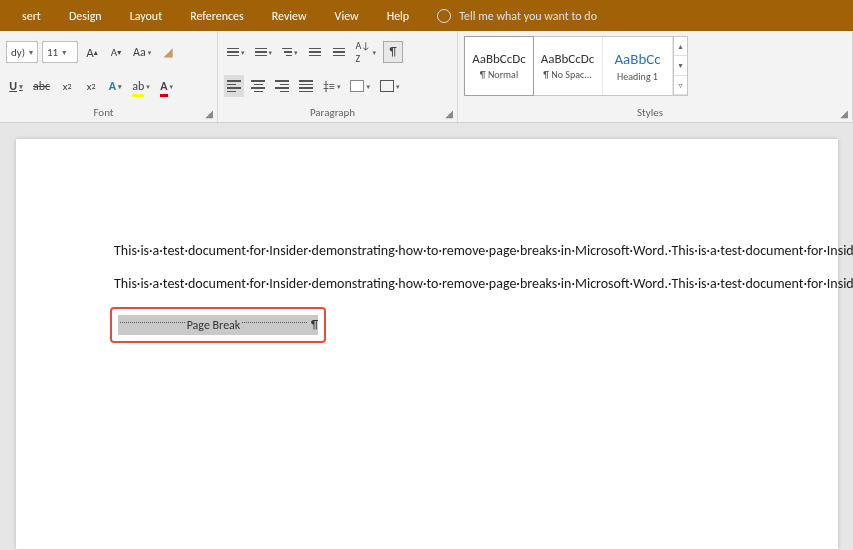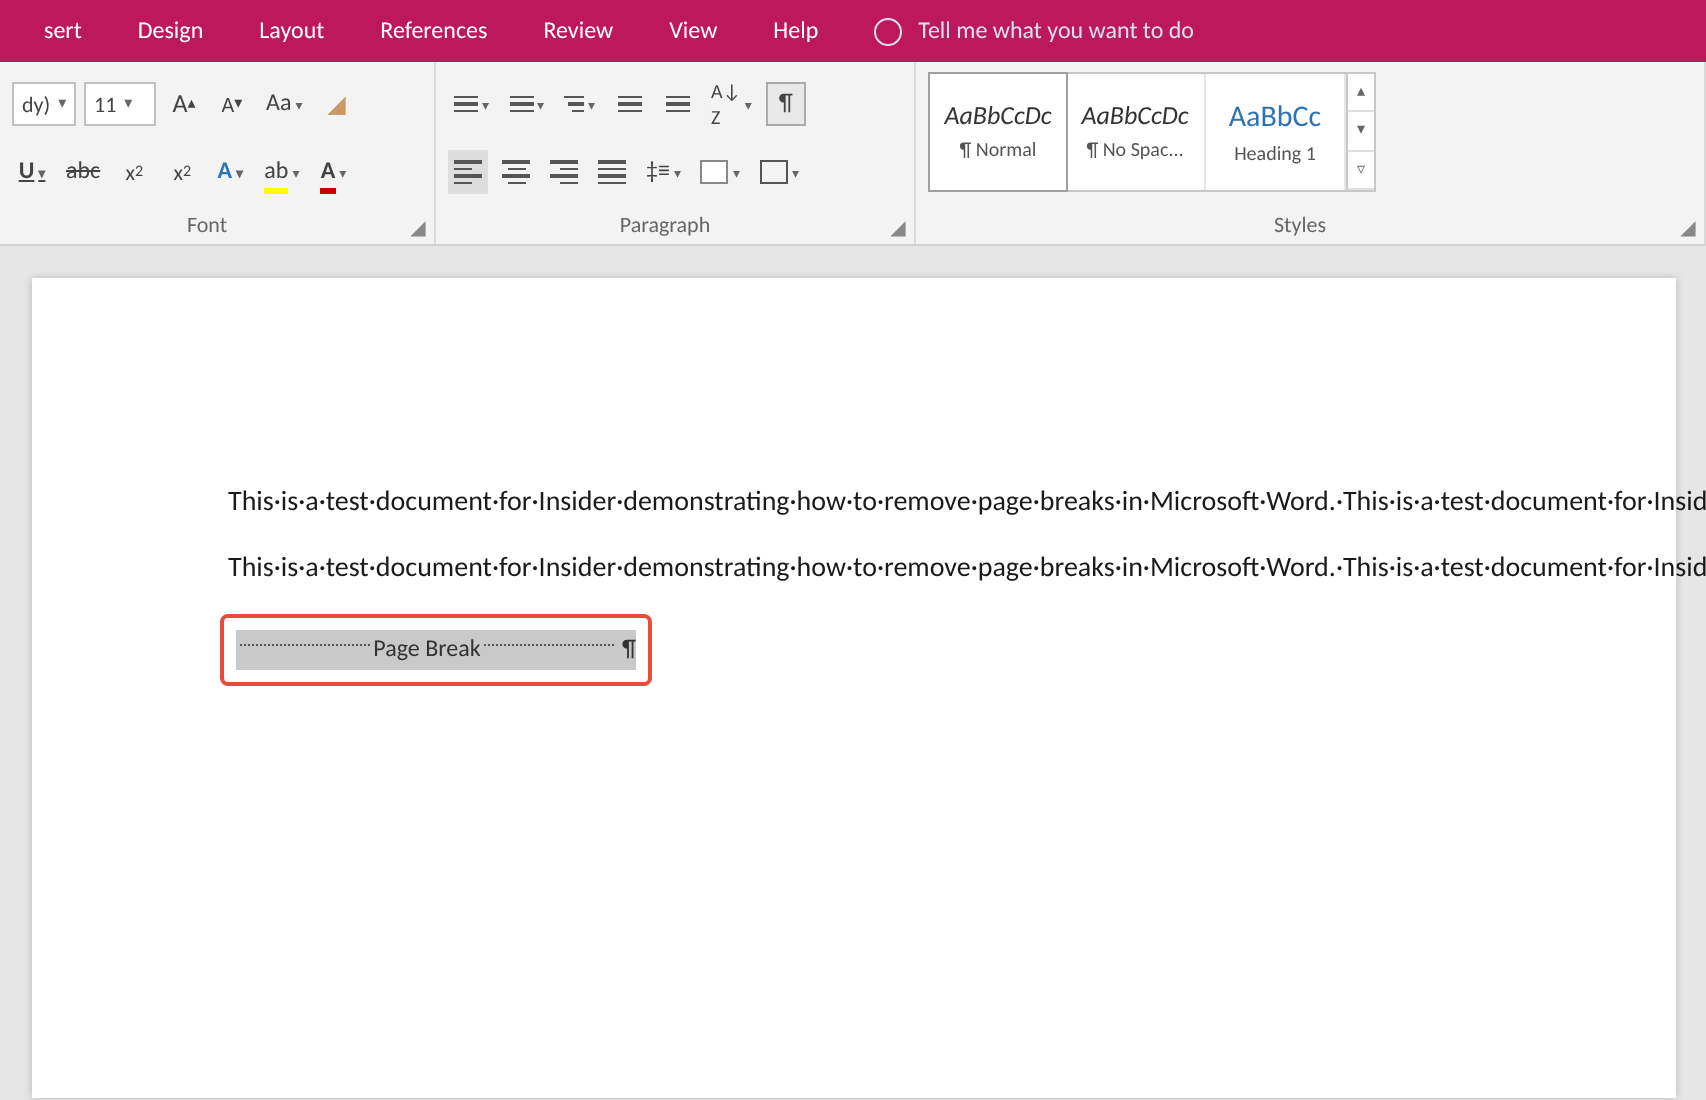--- a/index.html
+++ b/index.html
@@ -7,21 +7,21 @@
     font-family: "Segoe UI", Calibri, sans-serif;
     background: #e6e6e6;
     width: 853px;
     height: 550px;
     overflow: hidden;
     font-size: 12px;
     color: #444;
   }
   
   .menu-bar {
-    background: #be185d;
+    background: #a16207;
     color: #fff;
     height: 31px;
     display: flex;
     align-items: center;
     padding-left: 8px;
     gap: 0;
     font-size: 12px;
   }
   .menu-item {
     padding: 8px 14px;
@@ -115,21 +115,21 @@
     width: 70px;
     border-right: 1px solid #e6e6e6;
     display: flex;
     flex-direction: column;
     align-items: center;
     justify-content: center;
     cursor: pointer;
   }
   .style-box.sel { border: 1px solid #a0a0a0; margin: -1px; }
   .style-preview { font-size: 13px; color: #333; }
-  .style-preview.calibri { font-family: Calibri, sans-serif; font-style: italic; }
+  .style-preview.calibri { font-family: Calibri, sans-serif; }
   .style-preview.blue { color: #2e74b5; font-family: Calibri, sans-serif; }
   .style-preview.big { font-size: 26px; }
   .style-name { font-size: 10px; color: #555; margin-top: 2px; white-space: nowrap; overflow: hidden; max-width: 66px; text-overflow: clip; }
   .gallery-scroll {
     width: 14px;
     border-left: 1px solid #c7c7c7;
     display: flex;
     flex-direction: column;
   }
   .gallery-scroll div {

